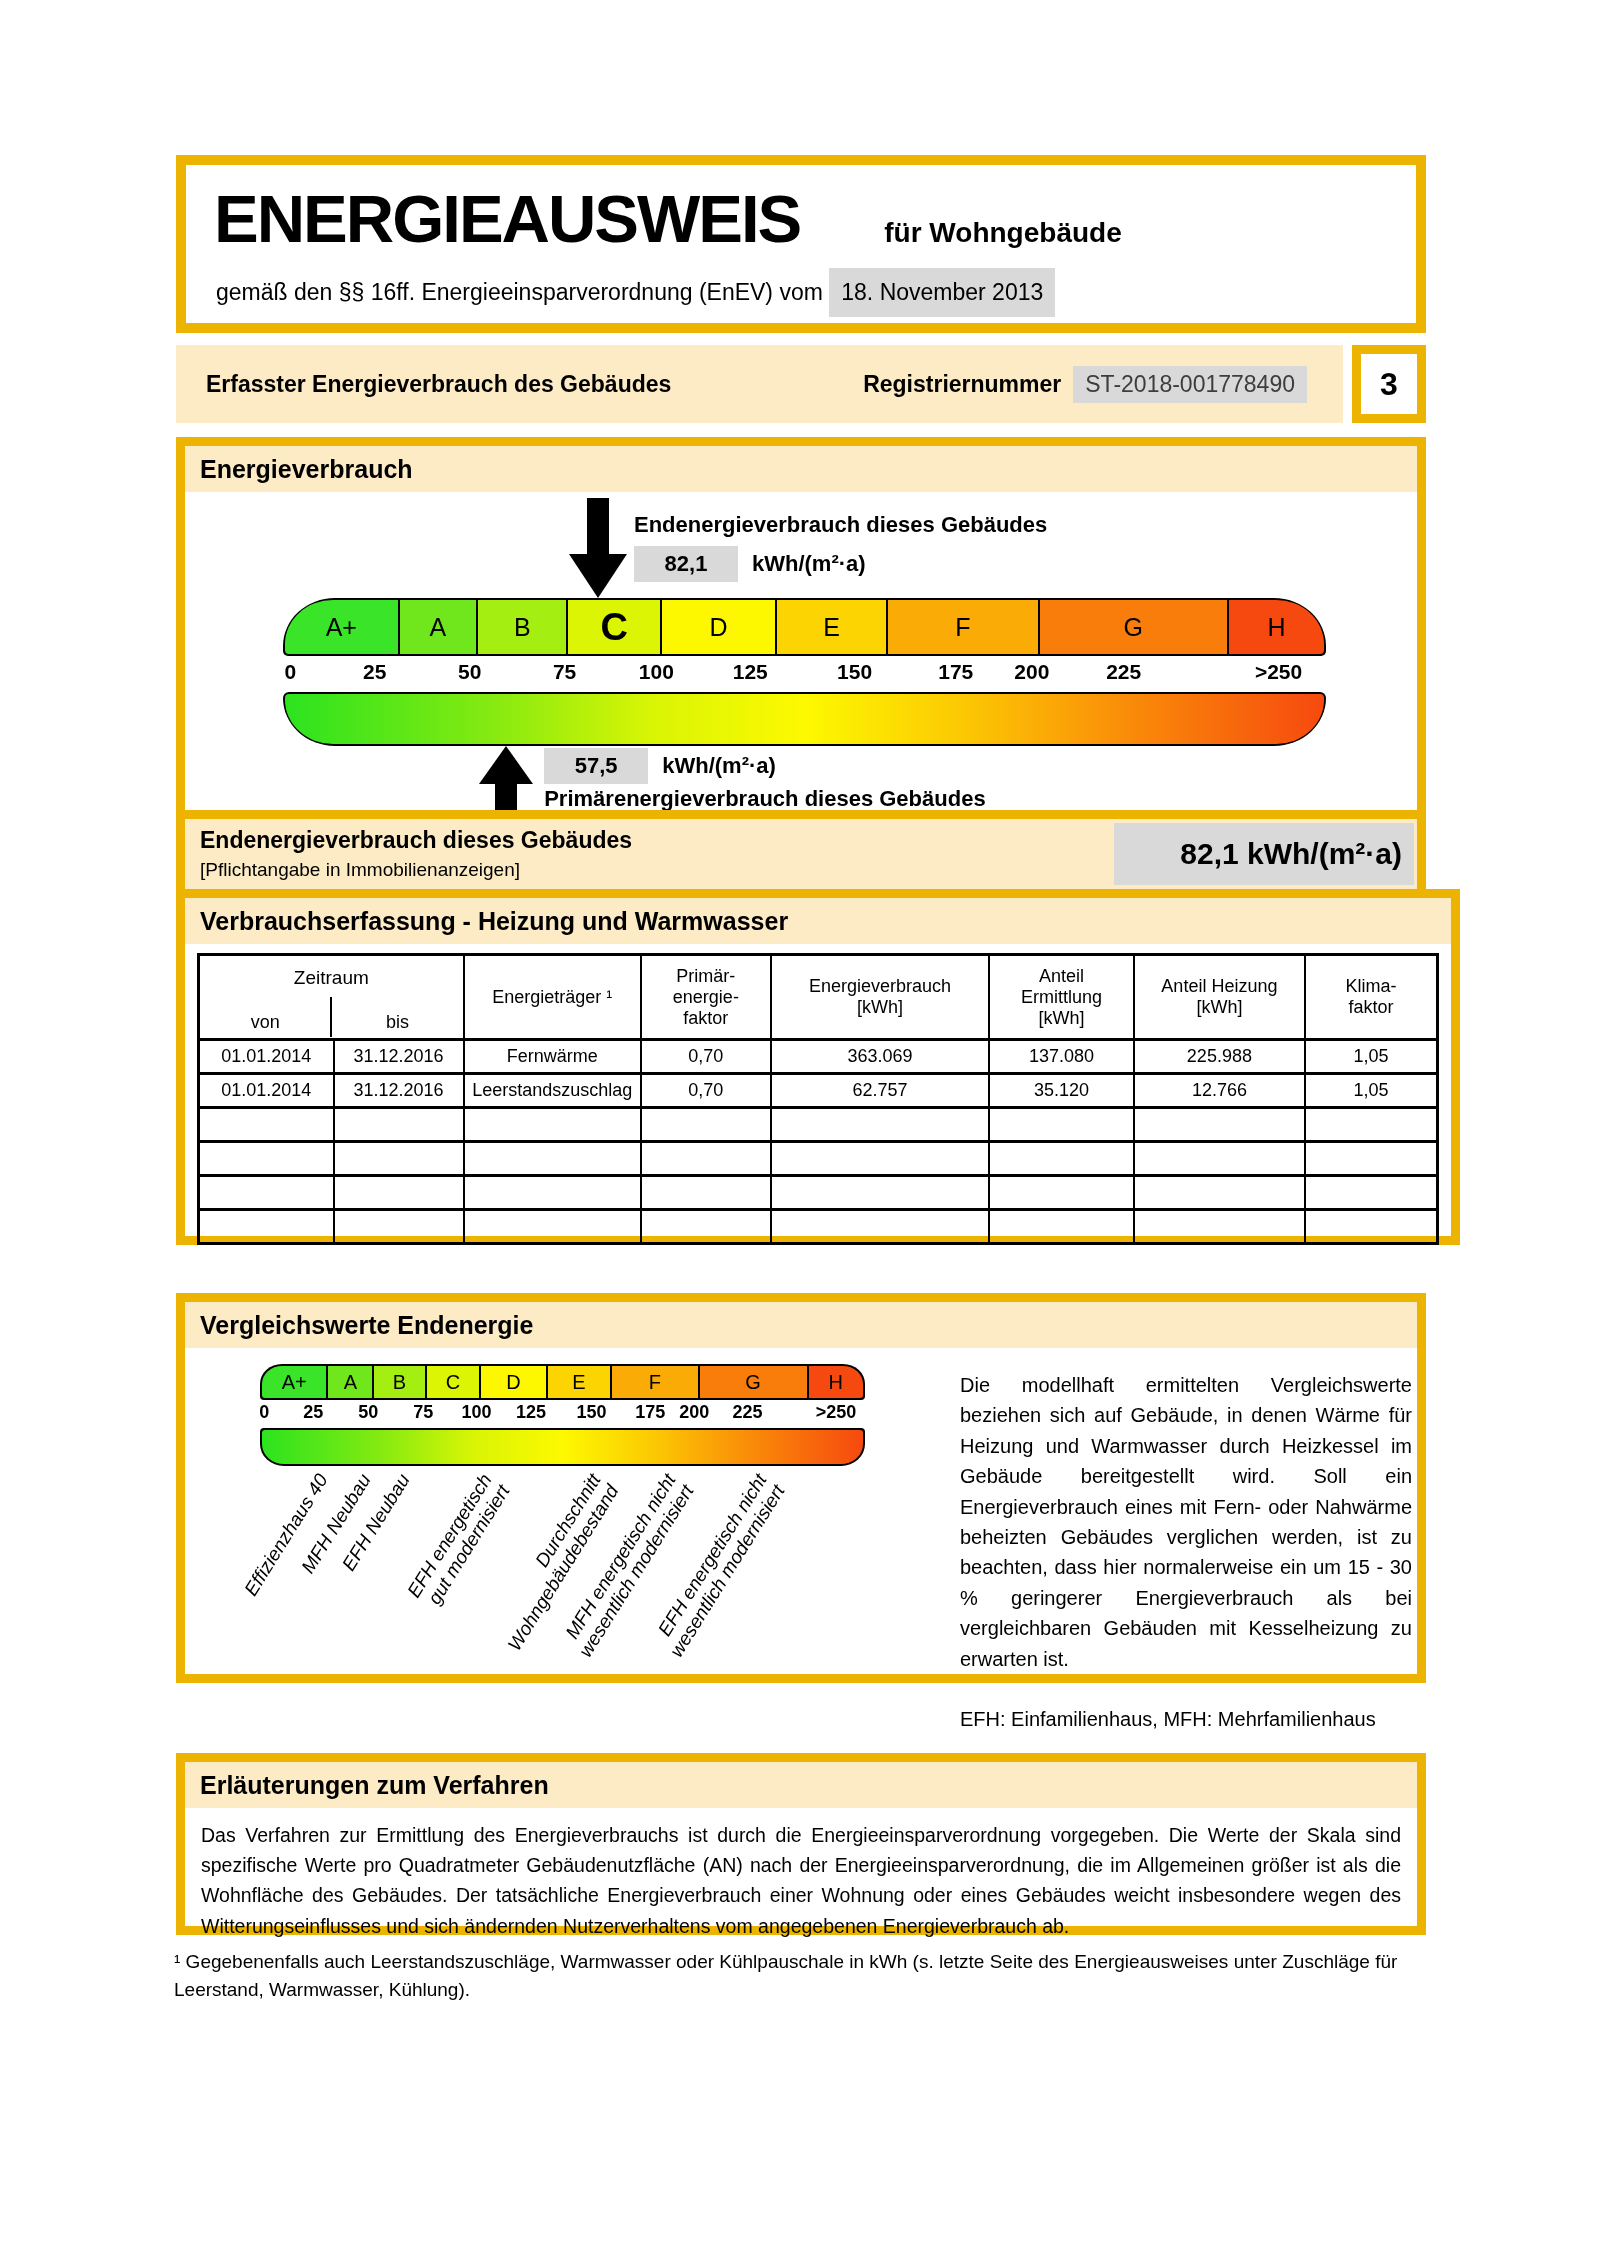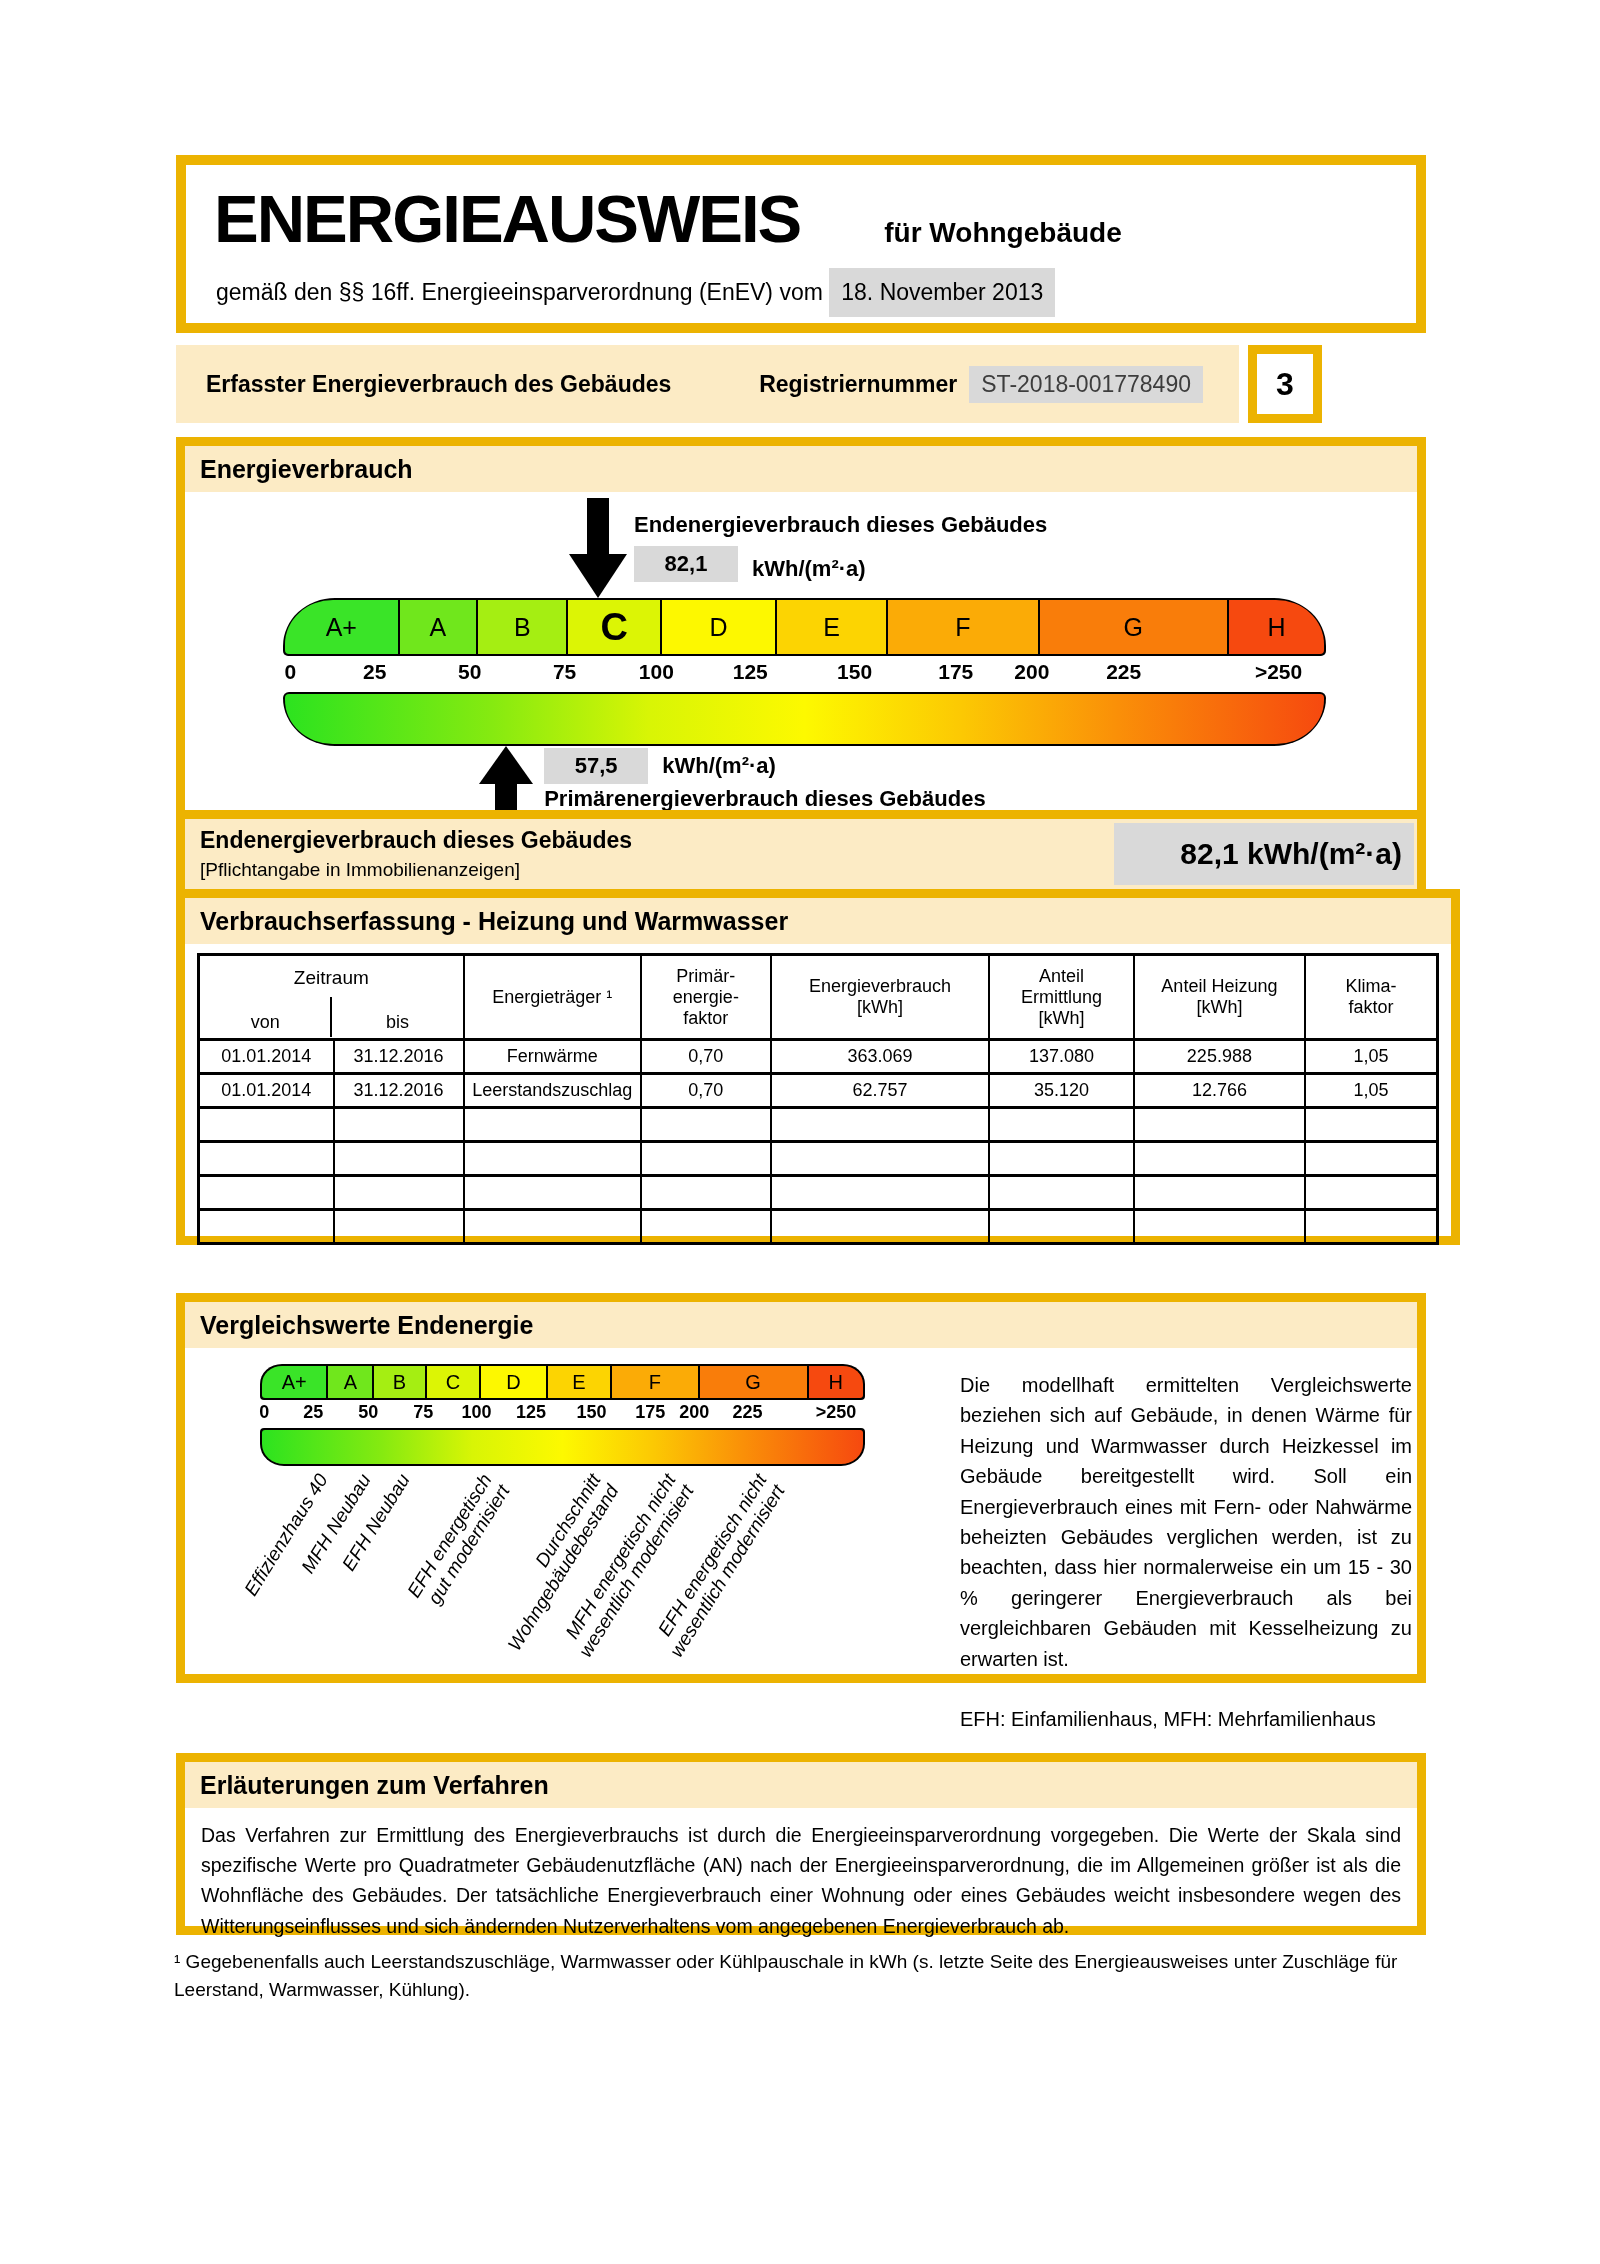--- a/index.html
+++ b/index.html
@@ -14,21 +14,21 @@
   
   #header-box { left:176px; top:155px; width:1250px; height:178px; border:10px solid var(--gold);
                 background:#fff; box-sizing:border-box; }
   .title-row { display:flex; align-items:baseline; padding:20px 0 0 28px; }
   .main-title { font-size:67px; font-weight:bold; letter-spacing:-2px; line-height:1; }
   .title-sub { font-size:28px; font-weight:bold; margin-left:84px; }
   .law-row { margin:16px 0 0 30px; font-size:23px; }
   .gray-chip { background:var(--graybox); padding:11px 12px; display:inline-block; }
 
   
-  #info-bar { left:176px; top:345px; width:1146px; height:78px; display:flex; }
+  #info-bar { left:176px; top:345px; width:1250px; height:78px; display:flex; }
   .info-cream { flex:1; background:var(--cream); display:flex; align-items:center; padding:0 36px 0 30px; }
   .info-left { font-size:23px; font-weight:bold; }
   .reg-group { margin-left:auto; display:flex; align-items:center; }
   .reg-label { font-size:23px; font-weight:bold; }
   .reg-value { background:var(--graybox); color:#3d3d3d; font-size:23px; padding:5px 12px; margin-left:12px; }
   .page-box { width:74px; margin-left:9px; border:9px solid var(--gold); background:#fff;
               box-sizing:border-box; display:flex; align-items:center; justify-content:center;
               font-size:32px; font-weight:bold; }
 
   
@@ -59,21 +59,21 @@
   .arrow-up .head { width:0; height:0; margin:0 auto;
       border-left:27px solid transparent; border-right:27px solid transparent; border-bottom:38px solid #000; }
   .arrow-up .shaft { width:22px; height:40px; background:#000; margin:0 auto; }
 
   
   #box-a { left:176px; top:437px; width:1250px; height:382px; }
   .box-a-body { position:relative; height:309px; }
   #ee-block { position:absolute; left:98px; top:6px; width:1043px; height:100px; }
   #ee-arrow { top:0; height:100px; }
   .ee-label { position:absolute; top:14px; font-size:22px; font-weight:bold; white-space:nowrap; }
-  .ee-valrow { position:absolute; top:48px; display:flex; align-items:flex-end; }
+  .ee-valrow { position:absolute; top:48px; display:flex; align-items:center; }
   .val-chip { background:var(--graybox); font-size:22px; font-weight:bold; text-align:center;
               padding:5px 0; min-width:104px; }
   .val-unit { font-size:22px; font-weight:bold; margin-left:14px; white-space:nowrap; }
   #band-big-wrap { position:absolute; left:98px; top:106px; width:1043px; height:58px; }
   #ticks-big { position:absolute; left:98px; top:168px; width:1043px; height:28px; font-size:21px; }
   #grad-big-wrap { position:absolute; left:98px; top:200px; width:1043px; height:54px; }
   #pe-block { position:absolute; left:98px; top:254px; width:1043px; height:60px; }
   #pe-arrow { top:0; height:78px; }
   .pe-valrow { position:absolute; top:2px; display:flex; align-items:center; }
   .pe-label { position:absolute; top:40px; font-size:22px; font-weight:bold; white-space:nowrap; }

